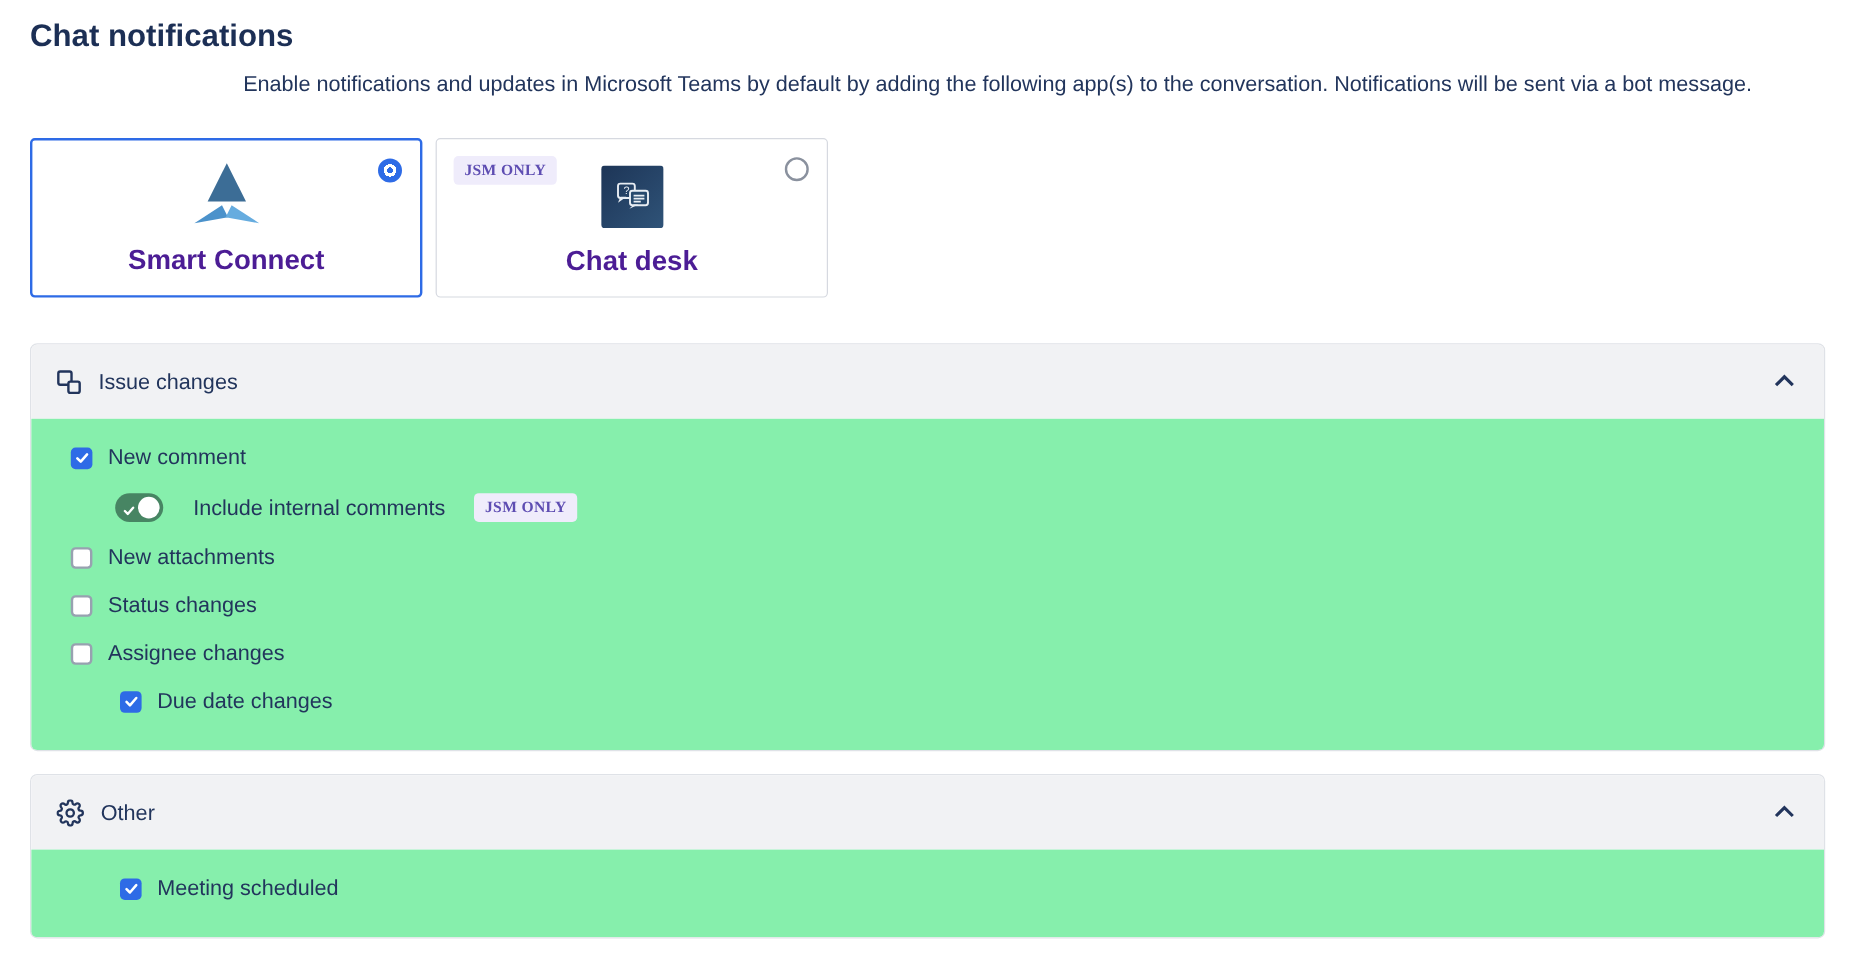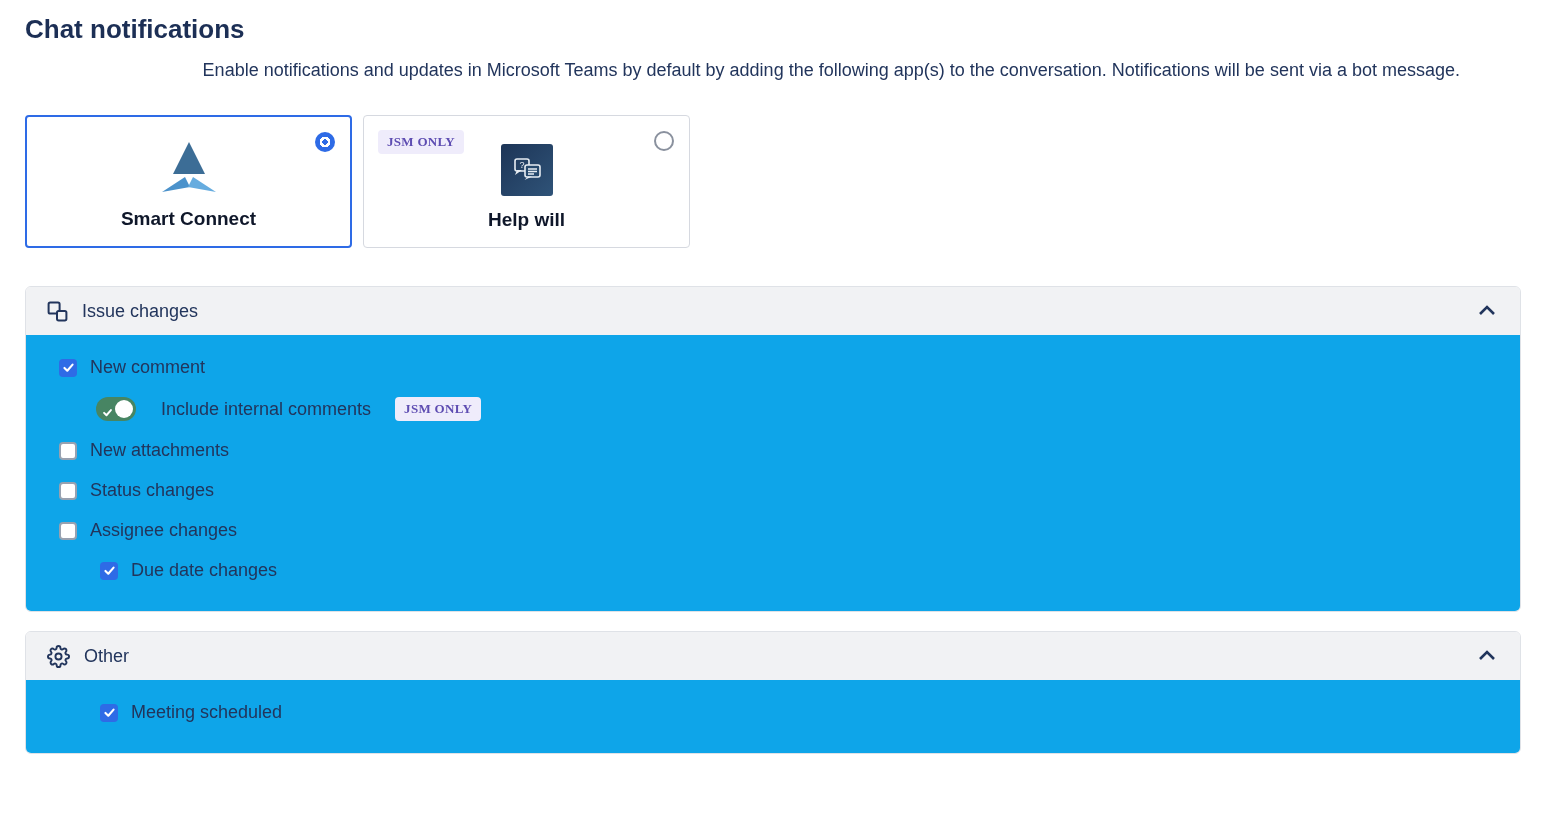--- a/index.html
+++ b/index.html
@@ -33,21 +33,21 @@
     border: 1px solid #D6D9E0;
     border-radius: 4px;
     position: relative;
     display: flex; flex-direction: column;
     align-items: center; justify-content: flex-end;
     padding-bottom: 16px;
     background: #fff;
     cursor: pointer;
   }
   .card.selected { border: 2px solid #2E6BE6; }
-  .card-label { font-size: 19px; font-weight: 700; color: #0f172a; margin-top: 9px; }
+  .card-label { font-size: 23px; font-weight: 700; color: #4c1d95; margin-top: 9px; }
   .card-logo { flex: 0 0 auto; }
 
   .radio {
     position: absolute; top: 15px; right: 15px;
     width: 20px; height: 20px; border-radius: 50%;
   }
   .radio.checked {
     background: radial-gradient(circle, #2E6BE6 0 2.6px, #ffffff 2.6px 5.2px, #2E6BE6 5.2px);
   }
   .radio.unchecked { border: 2px solid #8A919E; background: #fff; }
@@ -67,30 +67,30 @@
 
   
   .section {
     border: 1px solid #DFE2E7;
     border-radius: 6px;
     margin-bottom: 19px;
     overflow: hidden;
   }
   .section-header {
     background: #F1F2F4;
-    height: 48px;
+    height: 62px;
     display: flex; align-items: center;
     padding: 0 21px;
     cursor: pointer;
   }
   .section-header .sec-icon { display: flex; margin-right: 14px; }
   .section-title { flex: 1; font-size: 18px; color: #22355C; }
   .chevron { display: flex; }
 
-  .section-body { background: #0ea5e9; padding: 22px 20px 30px 33px; }
+  .section-body { background: #86efac; padding: 22px 20px 30px 33px; }
   .option-row { display: flex; align-items: center; margin-bottom: 19px; }
   .option-row:last-child { margin-bottom: 0; padding-left: 41px; }
   .option-label { font-size: 18px; color: #22355C; cursor: pointer; }
   .option-row .badge { margin-left: 12px; }
 
   
   .checkbox {
     width: 18px; height: 18px;
     border-radius: 4px;
     margin-right: 13px;
@@ -153,21 +153,21 @@
         </defs>
         <rect x="0" y="0" width="52" height="52" rx="3" fill="url(#hdg)"></rect>
         <rect x="14" y="15" width="14" height="12" rx="2" fill="none" stroke="#E8EDF3" stroke-width="1.6"></rect>
         <path d="M16 26 L14 31 L21 26 Z" fill="#E8EDF3"></path>
         <text x="21" y="24" font-size="9" fill="#E8EDF3" text-anchor="middle" font-family="Liberation Sans, sans-serif">?</text>
         <rect x="24" y="21" width="15" height="12" rx="2" fill="#27496D" stroke="#E8EDF3" stroke-width="1.6"></rect>
         <path d="M27 25 h9 M27 27.5 h9 M27 30 h6" stroke="#E8EDF3" stroke-width="1.3"></path>
         <path d="M27 32.5 L23.5 36 L31 32.5 Z" fill="#E8EDF3"></path>
       </svg>
     </span>
-    <div class="card-label">Help will</div>
+    <div class="card-label">Chat desk</div>
   </div>
 </div>
 
 <div class="section">
   <div class="section-header">
     <span class="sec-icon">
       <svg width="21" height="21" viewBox="0 0 21 21">
         <rect x="1.6" y="1.6" width="11" height="11" rx="1.6" fill="none" stroke="#22355C" stroke-width="2"></rect>
         <rect x="10" y="10" width="9.4" height="9.4" rx="1.6" fill="#F1F2F4" stroke="#22355C" stroke-width="2"></rect>
       </svg>

